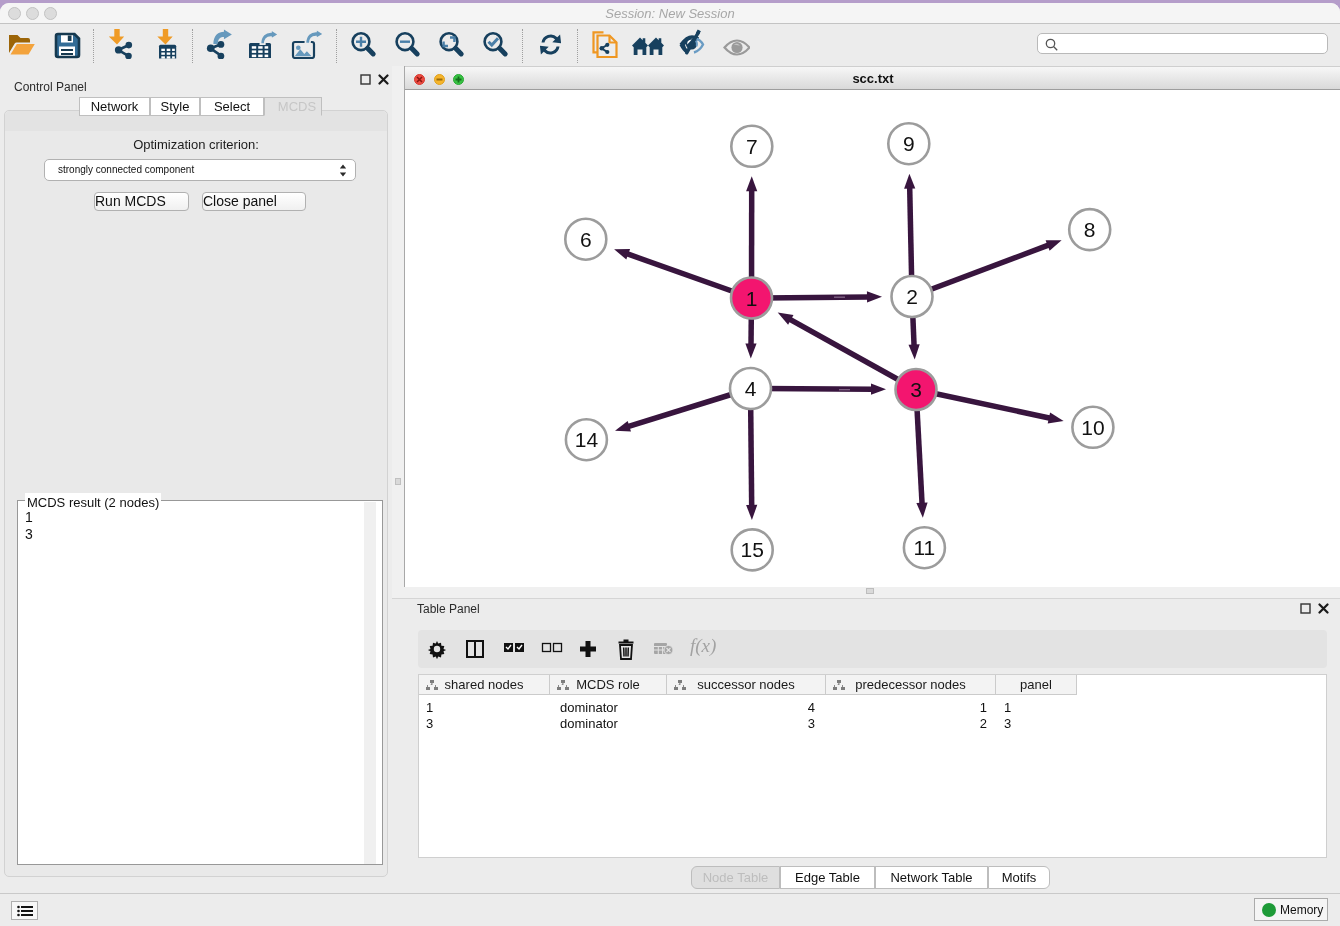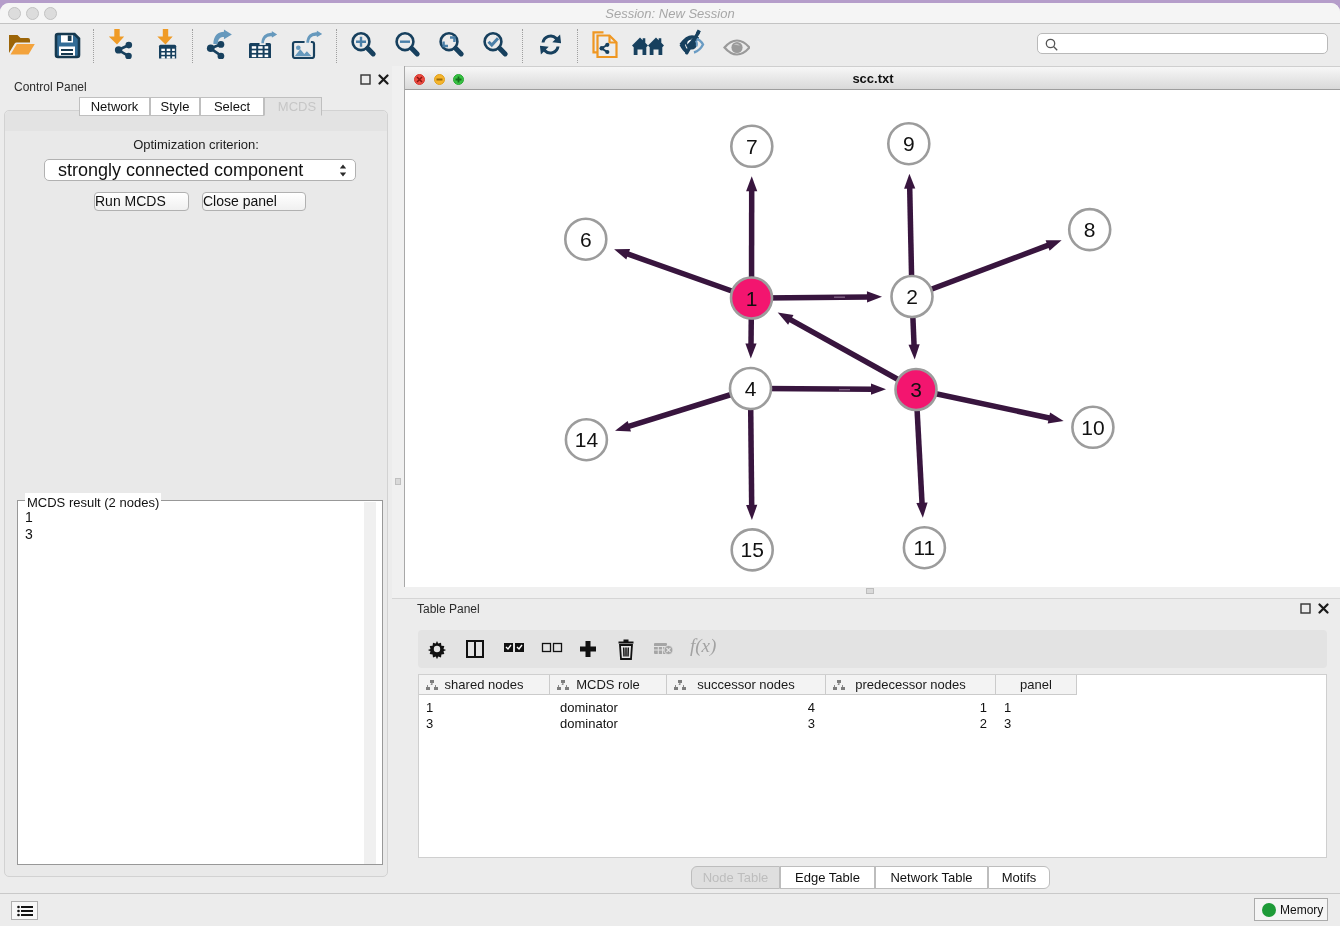--- a/index.html
+++ b/index.html
@@ -14,21 +14,21 @@
 #toolbar { position:absolute; left:0; top:22px; width:1340px; height:41px; background:#ececec; }
 .tsep { position:absolute; top:4px; height:34px; width:0; border-left:1px dotted #9f9f9f; }
 .ticon { position:absolute; top:4px; }
 #searchbox { position:absolute; left:1037px; top:8px; width:291px; height:21px; background:#fff; border:1px solid #b9b9b9; border-radius:5px; }
 
 #cpanel { position:absolute; left:0; top:63px; width:392px; height:827px; background:#ececec; }
 #cpanel-title { position:absolute; left:14px; top:6px; font-size:12px; color:#2b2b2b;margin-top:8px; }
 .tab { position:absolute; top:31px; height:19px; font-size:13px; color:#111; background:#fff; border:1px solid #bfbfbf; text-align:center; line-height:18px; }
 #cp-inner { position:absolute; left:4px; top:44px; width:384px; height:767px; background:#e9e9e9; border:1px solid #d2d2d2; border-radius:5px; }
 #optlabel { position:absolute; left:0; top:71px; width:392px; text-align:center; font-size:13px; color:#1c1c1c; }
-#dropdown { position:absolute; left:44px; top:93px; width:312px; height:22px; background:#fff; border:1px solid #b1b1b1; border-radius:5px; font-size:18px; color:#111; line-height:20px; padding-left:13px; }
+#dropdown { position:absolute; left:44px; top:93px; width:312px; height:22px; background:#fff; border:1px solid #b1b1b1; border-radius:5px; font-size:10px; color:#111; line-height:20px; padding-left:13px; }
 .btn { position:absolute; top:126px; height:19px; background:linear-gradient(#ffffff,#f0f0f0); border:1px solid #b1b1b1; border-radius:4px; font-size:14px; color:#111; text-align:left; line-height:17px; }
 #mcdsbox { position:absolute; left:17px; top:434px; width:366px; height:365px; background:#fff; border:1px solid #989898; }
 #mcdslabel { position:absolute; left:7px; top:-8px; background:#fff; padding:2px 2px; font-size:13px; color:#111; }
 
 #netwin { position:absolute; left:404px; top:63px; width:936px; height:524px; background:#fff; border-left:1px solid #a8a8a8; }
 #nettitle { position:absolute; left:0; top:0; width:936px; height:24px; background:linear-gradient(#f7f7f7,#d9d9d9); border-bottom:1px solid #9d9d9d; border-top:1px solid #cfcfcf;}
 #nettitle span { position:absolute; width:100%; text-align:center; top:4px; font-size:13px; font-weight:bold; color:#111; }
 .mtl { position:absolute; top:7px; width:11px; height:11px; border-radius:50%; }
 .mtl svg { display:block; }
 #netdivider { position:absolute; left:404px; top:584px; width:936px; height:11px; background:#f0f0f0; }

